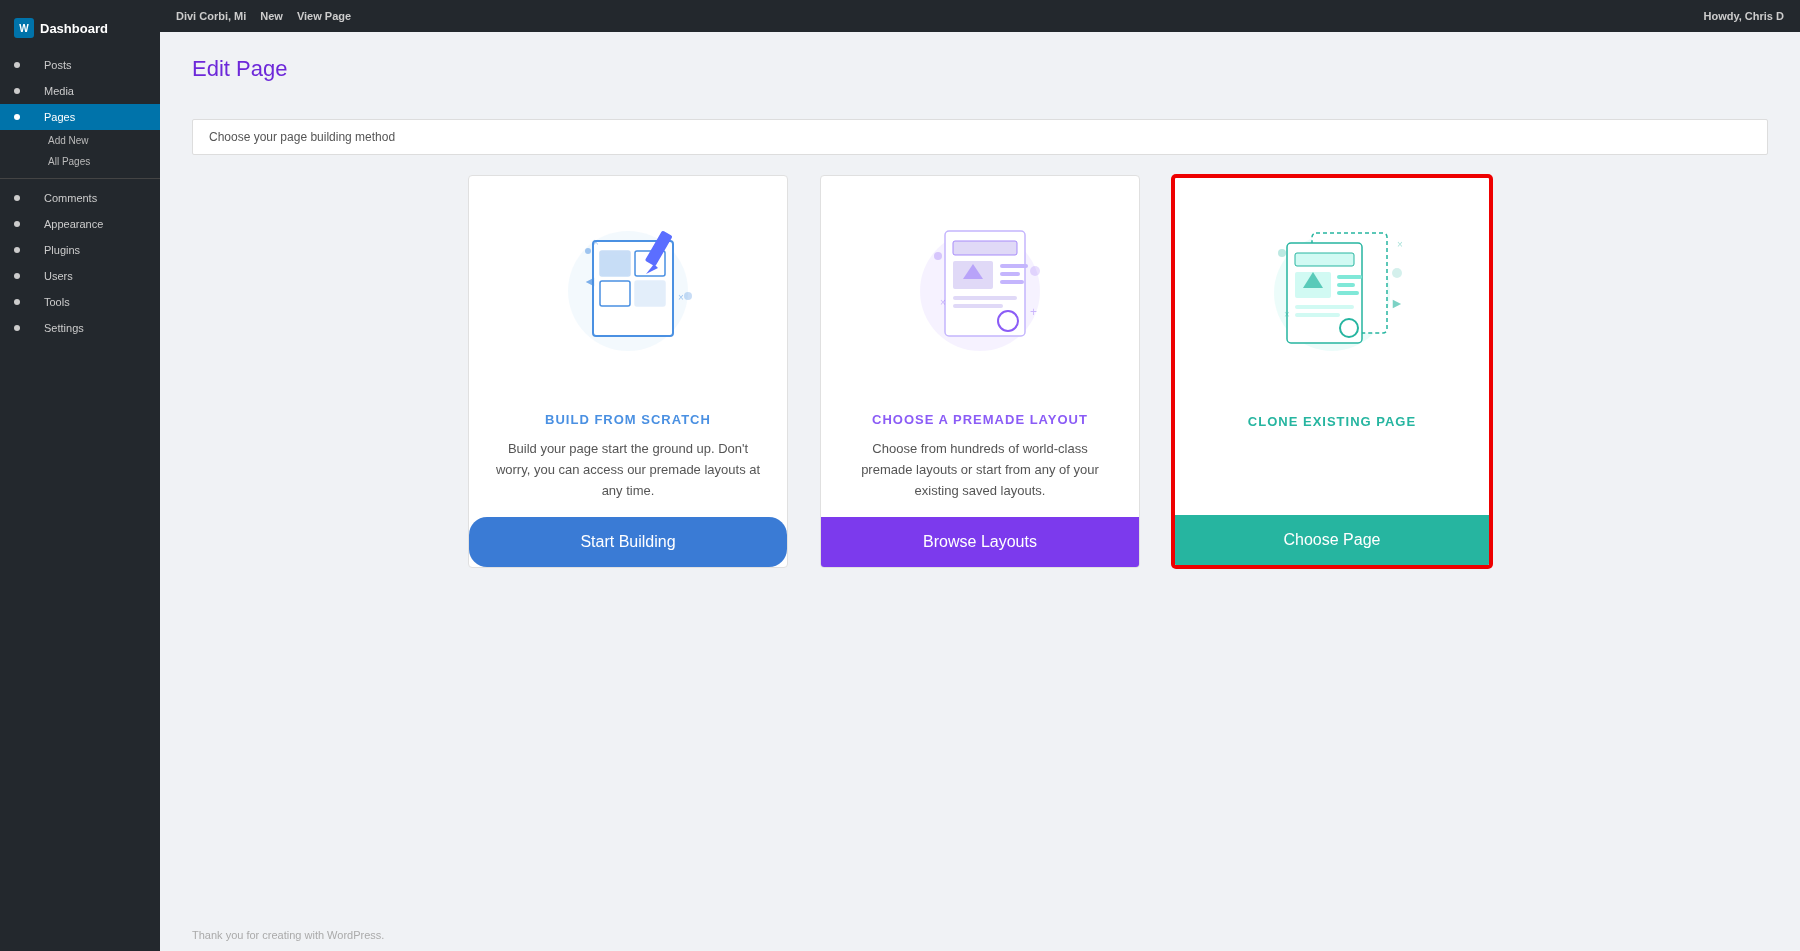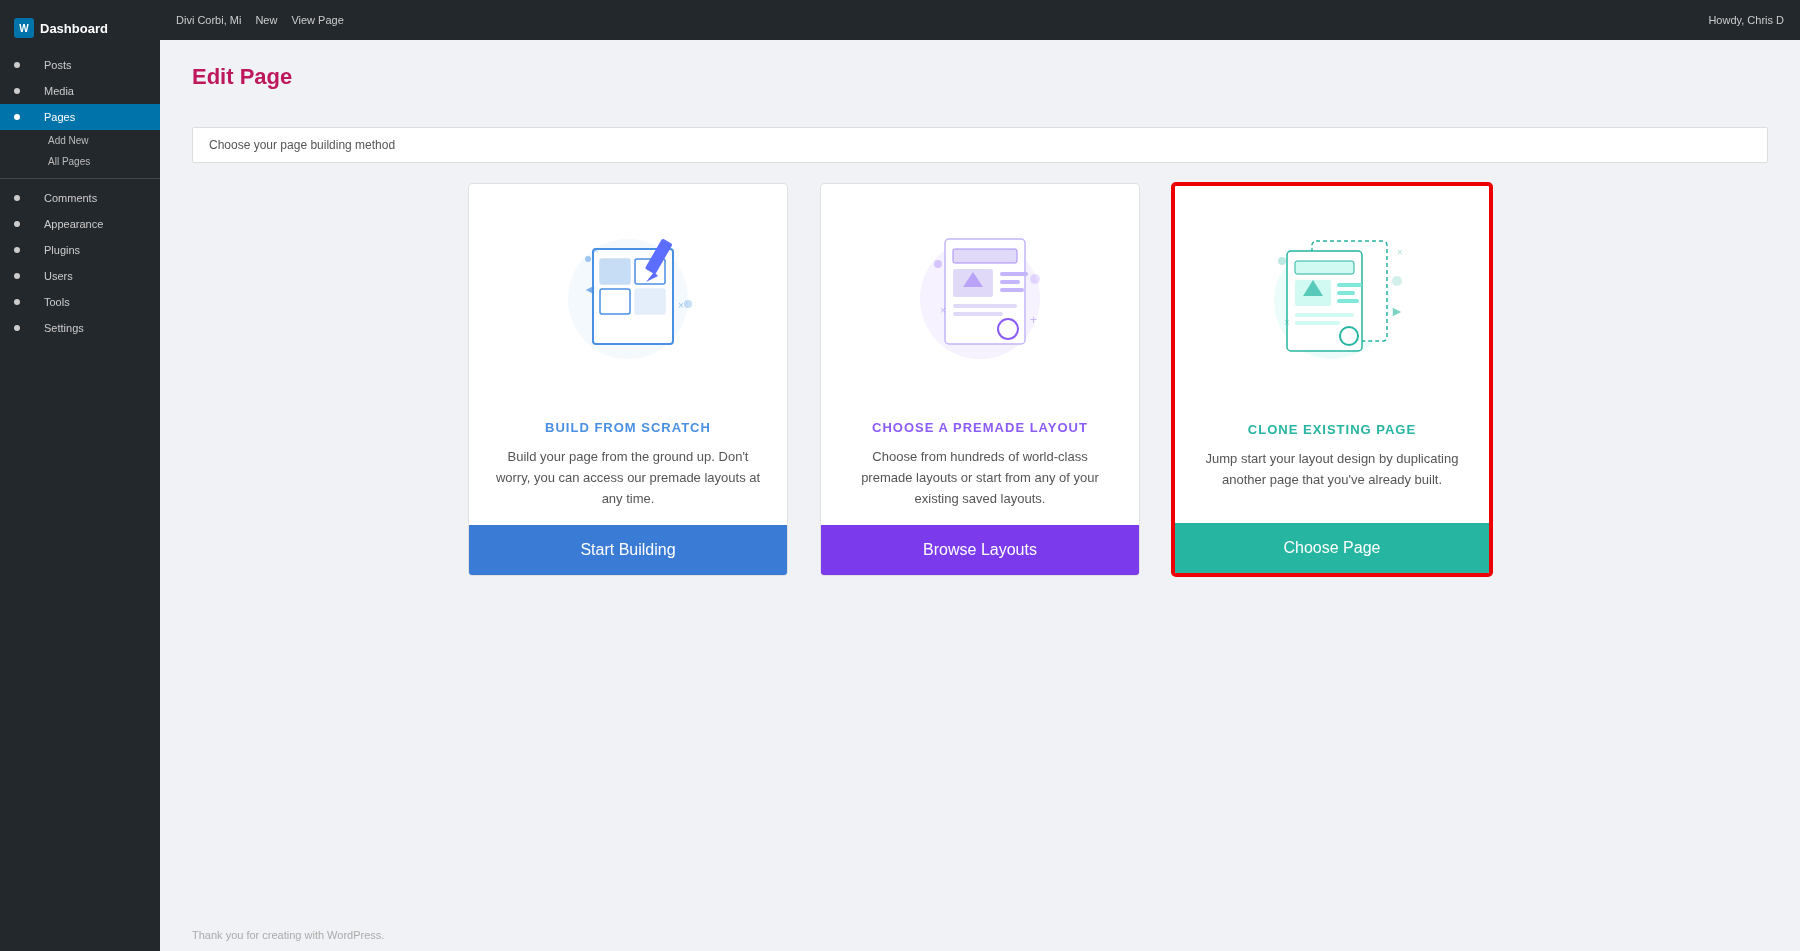--- a/index.html
+++ b/index.html
@@ -60,47 +60,48 @@
 
     
     .main-area {
       flex: 1;
       display: flex;
       flex-direction: column;
       background: #f0f2f5;
     }
     .top-bar {
       background: #23282d;
-      height: 40px;
+      height: 32px;
       display: flex;
       align-items: center;
       justify-content: space-between;
       padding: 0 16px;
       flex-shrink: 0;
+      font-weight: bold;
     }
     .top-bar-left {
       display: flex; align-items: center; gap: 14px;
     }
     .top-bar-item {
       color: #ccc; font-size: 11px; cursor: pointer;
     }
     .top-bar-right {
       color: #ccc; font-size: 11px;
     }
 
     
     .page-content {
       flex: 1;
       padding: 24px 32px;
       overflow-y: auto;
     }
     .page-title {
       font-size: 22px;
-      color: #be185d;
-      font-weight: 700;
+      color: #6d28d9;
+      font-weight: 400;
       margin-bottom: 36px;
     }
     .page-subtitle-bar {
       background: #fff;
       padding: 10px 16px;
       font-size: 12px;
       color: #555;
       margin-bottom: 20px;
       border: 1px solid #ddd;
       border-radius: 2px;
@@ -172,21 +173,21 @@
       width: 100%;
       padding: 16px;
       border: none;
       border-radius: 0;
       font-size: 16px;
       color: #fff;
       cursor: pointer;
       font-weight: 500;
       margin-top: auto;
     }
-    .card-button.blue-btn { background: #3a7bd5; }
+    .card-button.blue-btn { background: #3a7bd5; border-radius: 18px; }
     .card-button.purple-btn { background: #7c3aed; }
     .card-button.teal-btn { background: #26b5a0; }
 
     
     .page-footer {
       padding: 10px 32px;
       font-size: 11px;
       color: #aaa;
       flex-shrink: 0;
     }
@@ -290,21 +291,21 @@
 
             <circle cx="50" cy="55" r="3" fill="#4a90e2" opacity="0.5"></circle>
             <circle cx="150" cy="100" r="4" fill="#4a90e2" opacity="0.3"></circle>
             <text x="45" y="90" font-size="14" fill="#4a90e2" opacity="0.7">◄</text>
             <text x="140" y="105" font-size="10" fill="#4a90e2" opacity="0.5">×</text>
             <text x="55" y="50" font-size="10" fill="#4a90e2" opacity="0.5">×</text>
           </svg>
         </div>
         <div class="card-body">
           <div class="card-title blue">BUILD FROM SCRATCH</div>
-          <p class="card-desc">Build your page from the ground up. Don't worry, you can access our premade layouts at any time.</p>
+          <p class="card-desc">Build your page start the ground up. Don't worry, you can access our premade layouts at any time.</p>
         </div>
         <button class="card-button blue-btn">Start Building</button>
       </div>
 
       <div class="option-card">
         <div class="card-illustration">
           <svg class="illustration-svg" viewBox="0 0 180 180" xmlns="http://www.w3.org/2000/svg">
 
             <circle cx="90" cy="95" r="60" fill="#f0eaff" opacity="0.6"></circle>
 
@@ -362,21 +363,20 @@
 
             <circle cx="40" cy="55" r="4" fill="#26b5a0" opacity="0.3"></circle>
             <circle cx="155" cy="75" r="5" fill="#26b5a0" opacity="0.2"></circle>
             <text x="148" y="110" font-size="14" fill="#26b5a0" opacity="0.6">►</text>
             <text x="42" y="120" font-size="10" fill="#26b5a0" opacity="0.4">×</text>
             <text x="155" y="50" font-size="10" fill="#26b5a0" opacity="0.4">×</text>
           </svg>
         </div>
         <div class="card-body">
           <div class="card-title teal">CLONE EXISTING PAGE</div>
-          <p class="card-desc">Jump start your layout design by duplicating another page that you've already built.</p>
         </div>
         <button class="card-button teal-btn">Choose Page</button>
       </div>
 
     </div>
   </div>
 
   <div class="page-footer">
     <span>Thank you for creating with WordPress.</span>
   </div>

